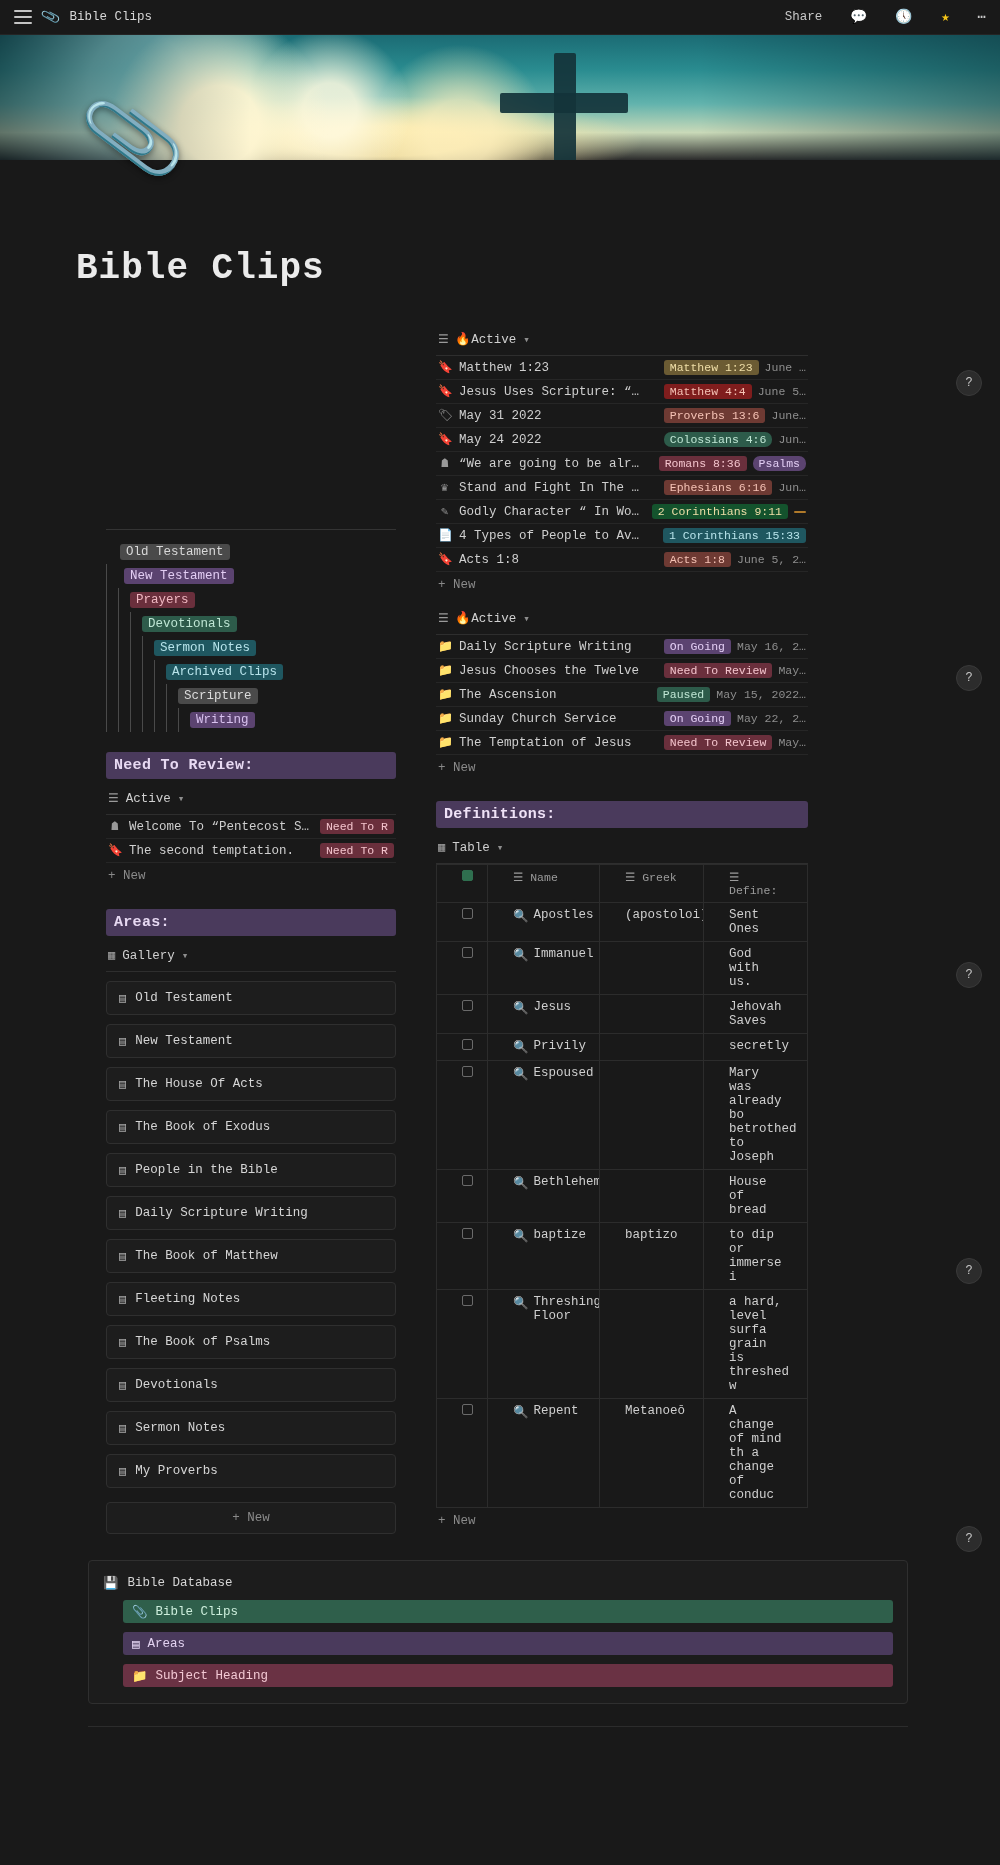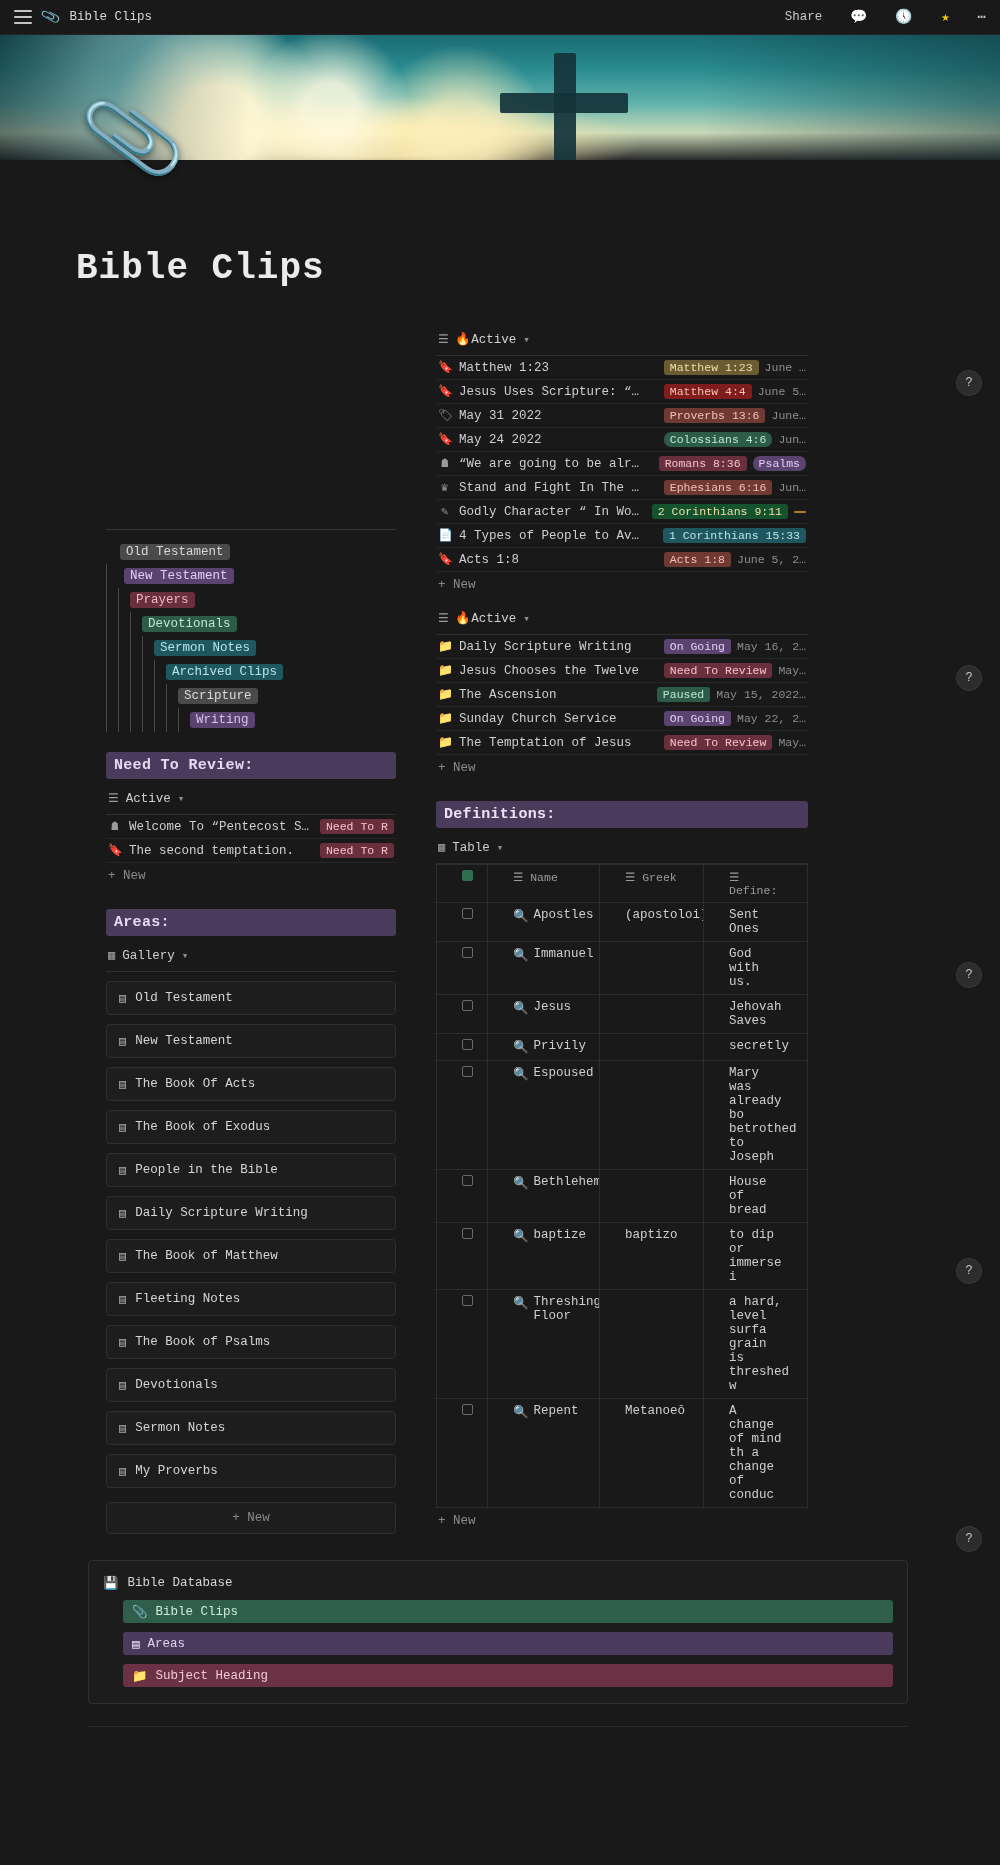--- a/index.html
+++ b/index.html
@@ -281,21 +281,21 @@
       <div class="gcard">
           <span class="ic">▤</span>
           <span>Old Testament</span>
         </div>
       <div class="gcard">
           <span class="ic">▤</span>
           <span>New Testament</span>
         </div>
       <div class="gcard">
           <span class="ic">▤</span>
-          <span>The Book Of Acts</span>
+          <span>The House Of Acts</span>
         </div>
       <div class="gcard">
           <span class="ic">▤</span>
           <span>The Book of Exodus</span>
         </div>
       <div class="gcard">
           <span class="ic">▤</span>
           <span>People in the Bible</span>
         </div>
       <div class="gcard">

